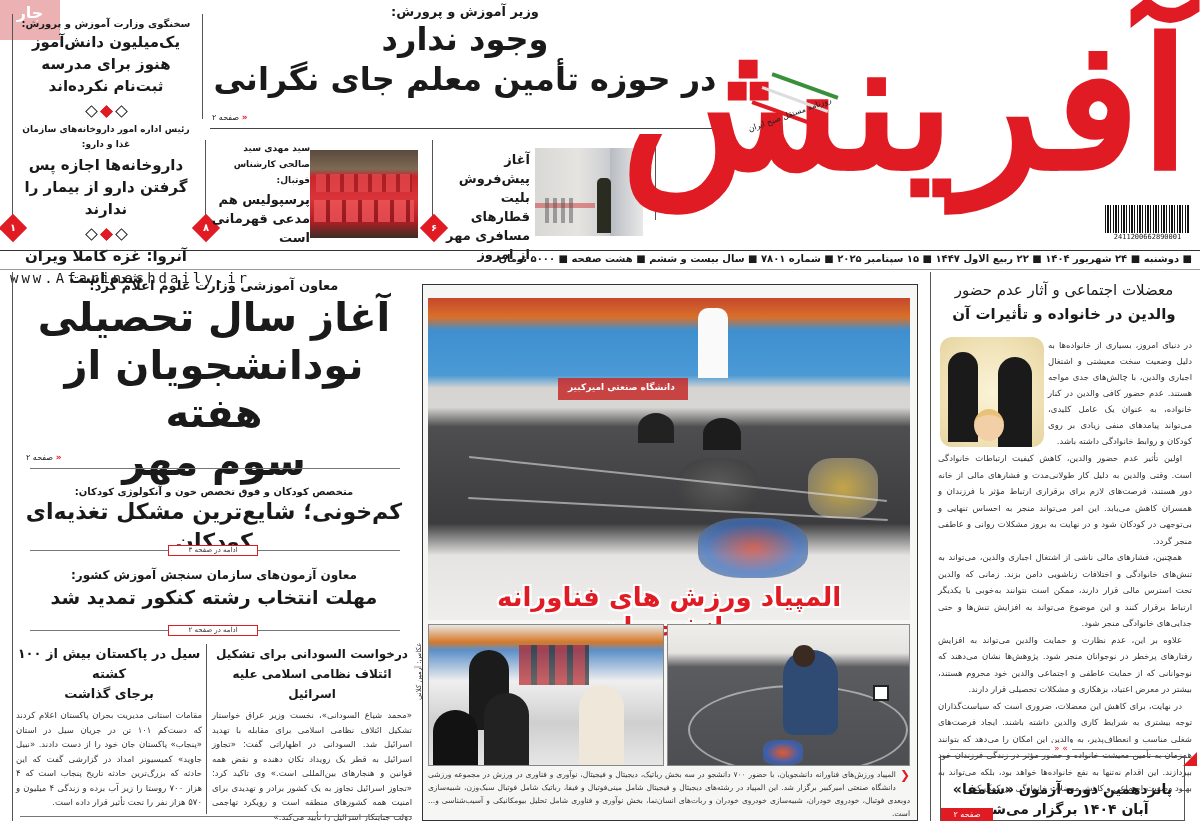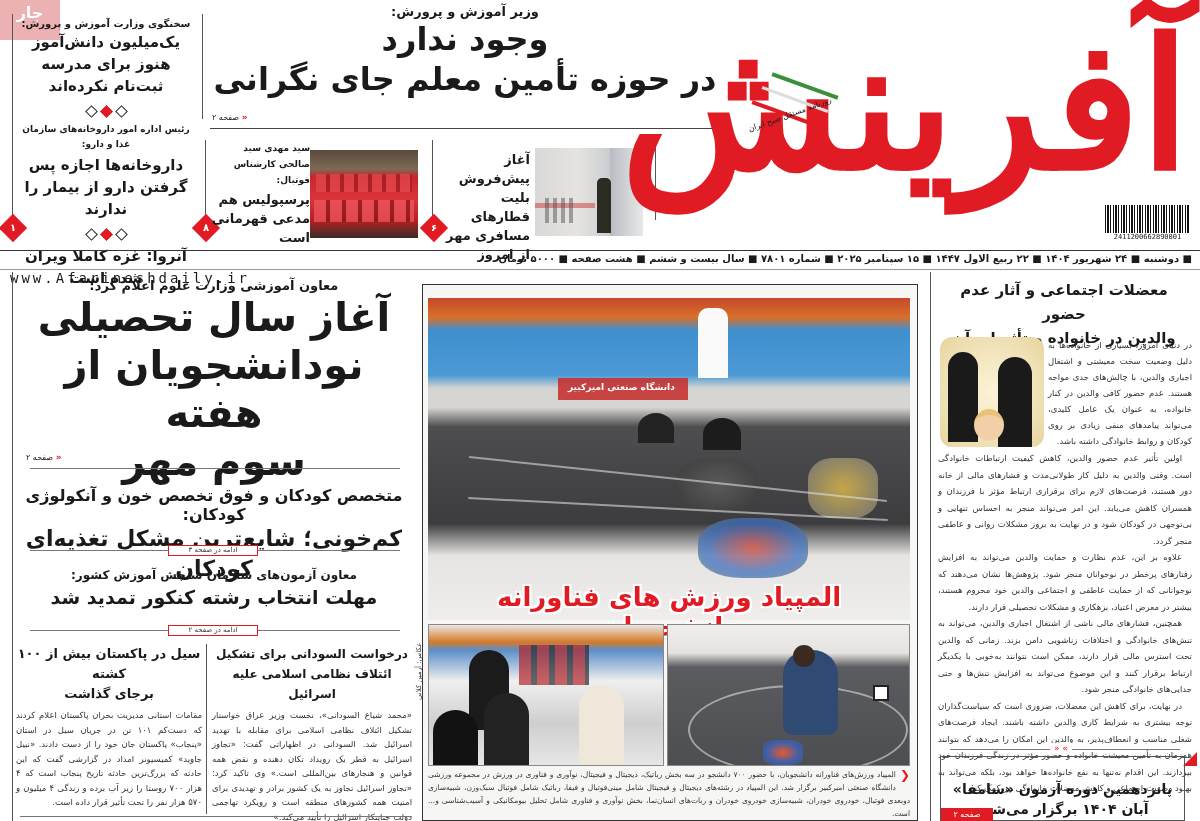--- a/index.html
+++ b/index.html
@@ -97,21 +97,21 @@
 <div class="abs center" style="left:16px;top:278px;width:396px;">
   <div style="font-size:13px;font-weight:bold;">معاون آموزشی وزارت علوم اعلام کرد؛</div>
   <div style="font-size:40px;font-weight:bold;line-height:48px;letter-spacing:-1px;">آغاز سال تحصیلی</div>
   <div style="font-size:40px;font-weight:bold;line-height:48px;letter-spacing:-1px;">نودانشجویان از هفته</div>
   <div style="font-size:40px;font-weight:bold;line-height:48px;letter-spacing:-1px;">سوم مهر</div>
 </div>
 <div class="abs" style="left:26px;top:452px;font-size:8px;"><span class="chev">«</span> <span>صفحه ۲</span></div>
 <div class="hline" style="left:30px;top:468px;width:370px;background:#777;"></div>
 
 <div class="abs center" style="left:16px;top:486px;width:396px;">
-  <div style="font-size:16px;font-weight:bold;">متخصص کودکان و فوق تخصص خون و آنکولوژی کودکان:</div>
+  <div style="font-size:10px;font-weight:bold;">متخصص کودکان و فوق تخصص خون و آنکولوژی کودکان:</div>
   <div style="font-size:22px;font-weight:bold;line-height:30px;letter-spacing:-1px;">کم‌خونی؛ شایع‌ترین مشکل تغذیه‌ای کودکان</div>
 </div>
 <div class="hline" style="left:30px;top:550px;width:370px;background:#777;"></div>
 <div class="cont-box" style="left:168px;top:545px;width:90px;">ادامه در صفحه ۳</div>
 
 <div class="abs center" style="left:16px;top:568px;width:396px;">
   <div style="font-size:12px;font-weight:bold;">معاون آزمون‌های سازمان سنجش آموزش کشور:</div>
   <div style="font-size:19px;font-weight:bold;line-height:30px;letter-spacing:-1px;">مهلت انتخاب رشته کنکور تمدید شد</div>
 </div>
 <div class="hline" style="left:30px;top:630px;width:370px;background:#777;"></div>
@@ -163,33 +163,33 @@
   <div style="position:absolute;left:95px;top:115px;width:40px;height:25px;background:radial-gradient(ellipse,#e25a2e,#3a5fb0 60%,#555);border-radius:30%;"></div>
 </div>
 
 <div class="abs" style="left:428px;top:768px;width:482px;">
   <span style="float:right;color:#e01b24;font-size:12px;font-weight:bold;margin-left:4px;">❮</span>
   <div style="font-size:7.5px;line-height:13px;text-align:justify;color:#333;">المپیاد ورزش‌های فناورانه دانشجویان، با حضور ۷۰۰ دانشجو در سه بخش رباتیک، دیجیتال و فیجیتال، نوآوری و فناوری در ورزش در مجموعه ورزشی دانشگاه صنعتی امیرکبیر برگزار شد. این المپیاد در رشته‌های دیجیتال و فیجیتال شامل مینی‌فوتبال و فیفا، رباتیک شامل فوتبال سبک‌وزن، شبیه‌سازی دوبعدی فوتبال، خودروی خودران، شبیه‌سازی خودروی خودران و ربات‌های انسان‌نما، بخش نوآوری و فناوری شامل تحلیل بیومکانیکی و آسیب‌شناسی و... است.</div>
 </div>
 
 <div class="vline" style="left:930px;top:272px;height:549px;"></div>
 <div class="abs center" style="left:936px;top:278px;width:256px;">
-  <div style="font-size:15px;font-weight:bold;line-height:24px;">معضلات اجتماعی و آثار عدم حضور</div>
+  <div style="font-size:15px;font-weight:normal;line-height:24px;">معضلات اجتماعی و آثار عدم حضور</div>
   <div style="font-size:15px;font-weight:bold;line-height:24px;">والدین در خانواده و تأثیرات آن</div>
 </div>
 <div class="photo" style="left:940px;top:337px;width:104px;height:110px;border-radius:12px;background:radial-gradient(ellipse at center,#fbf3d8 0%,#f1e3b8 60%,#e6d4a0 100%);">
   <div style="position:absolute;left:8px;top:15px;width:30px;height:90px;background:#1a1a1a;border-radius:15px 15px 0 0;"></div>
   <div style="position:absolute;left:58px;top:20px;width:34px;height:90px;background:#1a1a1a;border-radius:17px 17px 0 0;"></div>
   <div style="position:absolute;left:34px;top:72px;width:30px;height:32px;background:#f3cfa8;border-radius:50%;border-top:6px solid #e9c27a;"></div>
 </div>
 <div class="abs body-text" style="left:1048px;top:337px;width:144px;font-size:8.5px;line-height:16px;">در دنیای امروز، بسیاری از خانواده‌ها به دلیل وضعیت سخت معیشتی و اشتغال اجباری والدین، با چالش‌های جدی مواجه هستند. عدم حضور کافی والدین در کنار خانواده، به عنوان یک عامل کلیدی، می‌تواند پیامدهای منفی زیادی بر روی کودکان و روابط خانوادگی داشته باشد.</div>
 <div class="abs" style="left:938px;top:450px;width:254px;">
   <p class="body-text" style="font-size:8.5px;line-height:16.5px;text-indent:10px;">اولین تأثیر عدم حضور والدین، کاهش کیفیت ارتباطات خانوادگی است. وقتی والدین به دلیل کار طولانی‌مدت و فشارهای مالی از خانه دور هستند، فرصت‌های لازم برای برقراری ارتباط مؤثر با فرزندان و همسران کاهش می‌یابد. این امر می‌تواند منجر به احساس تنهایی و بی‌توجهی در کودکان شود و در نهایت به بروز مشکلات روانی و عاطفی منجر گردد.</p>
+  <p class="body-text" style="font-size:8.5px;line-height:16.5px;text-indent:10px;">همچنین، فشارهای مالی ناشی از اشتغال اجباری والدین، می‌تواند به تنش‌های خانوادگی و اختلافات زناشویی دامن بزند. زمانی که والدین تحت استرس مالی قرار دارند، ممکن است نتوانند به‌خوبی با یکدیگر ارتباط برقرار کنند و این موضوع می‌تواند به افزایش تنش‌ها و حتی جدایی‌های خانوادگی منجر شود.</p>
   <p class="body-text" style="font-size:8.5px;line-height:16.5px;text-indent:10px;">علاوه بر این، عدم نظارت و حمایت والدین می‌تواند به افزایش رفتارهای پرخطر در نوجوانان منجر شود. پژوهش‌ها نشان می‌دهند که نوجوانانی که از حمایت عاطفی و اجتماعی والدین خود محروم هستند، بیشتر در معرض اعتیاد، بزهکاری و مشکلات تحصیلی قرار دارند.</p>
-  <p class="body-text" style="font-size:8.5px;line-height:16.5px;text-indent:10px;">همچنین، فشارهای مالی ناشی از اشتغال اجباری والدین، می‌تواند به تنش‌های خانوادگی و اختلافات زناشویی دامن بزند. زمانی که والدین تحت استرس مالی قرار دارند، ممکن است نتوانند به‌خوبی با یکدیگر ارتباط برقرار کنند و این موضوع می‌تواند به افزایش تنش‌ها و حتی جدایی‌های خانوادگی منجر شود.</p>
   <p class="body-text" style="font-size:8.5px;line-height:16.5px;text-indent:10px;">در نهایت، برای کاهش این معضلات، ضروری است که سیاست‌گذاران توجه بیشتری به شرایط کاری والدین داشته باشند. ایجاد فرصت‌های شغلی مناسب و انعطاف‌پذیر، به والدین این امکان را می‌دهد که بتوانند همزمان به تأمین معیشت خانواده و حضور مؤثر در زندگی فرزندان خود بپردازند. این اقدام نه‌تنها به نفع خانواده‌ها خواهد بود، بلکه می‌تواند به بهبود وضعیت اجتماعی و کاهش معضلات خانوادگی نیز کمک کند.</p>
 </div>
 <div class="hline" style="left:950px;top:749px;width:230px;background:#777;"></div>
 <div class="abs" style="left:1050px;top:743px;font-size:9px;color:#e01b24;background:#fff;padding:0 4px;">» «</div>
 
 <div class="abs" style="left:940px;top:756px;width:245px;height:65px;border:1px solid #555;">
   <div class="center" style="font-size:14px;font-weight:bold;line-height:20px;margin-top:22px;">پانزدهمین دوره آزمون «سامفا»</div>
   <div class="center" style="font-size:14px;font-weight:bold;line-height:20px;">آبان ۱۴۰۴ برگزار می‌شود</div>
 </div>
 <div class="abs" style="left:1183px;top:752px;width:0;height:0;border-top:14px solid transparent;border-right:14px solid #e01b24;"></div>

